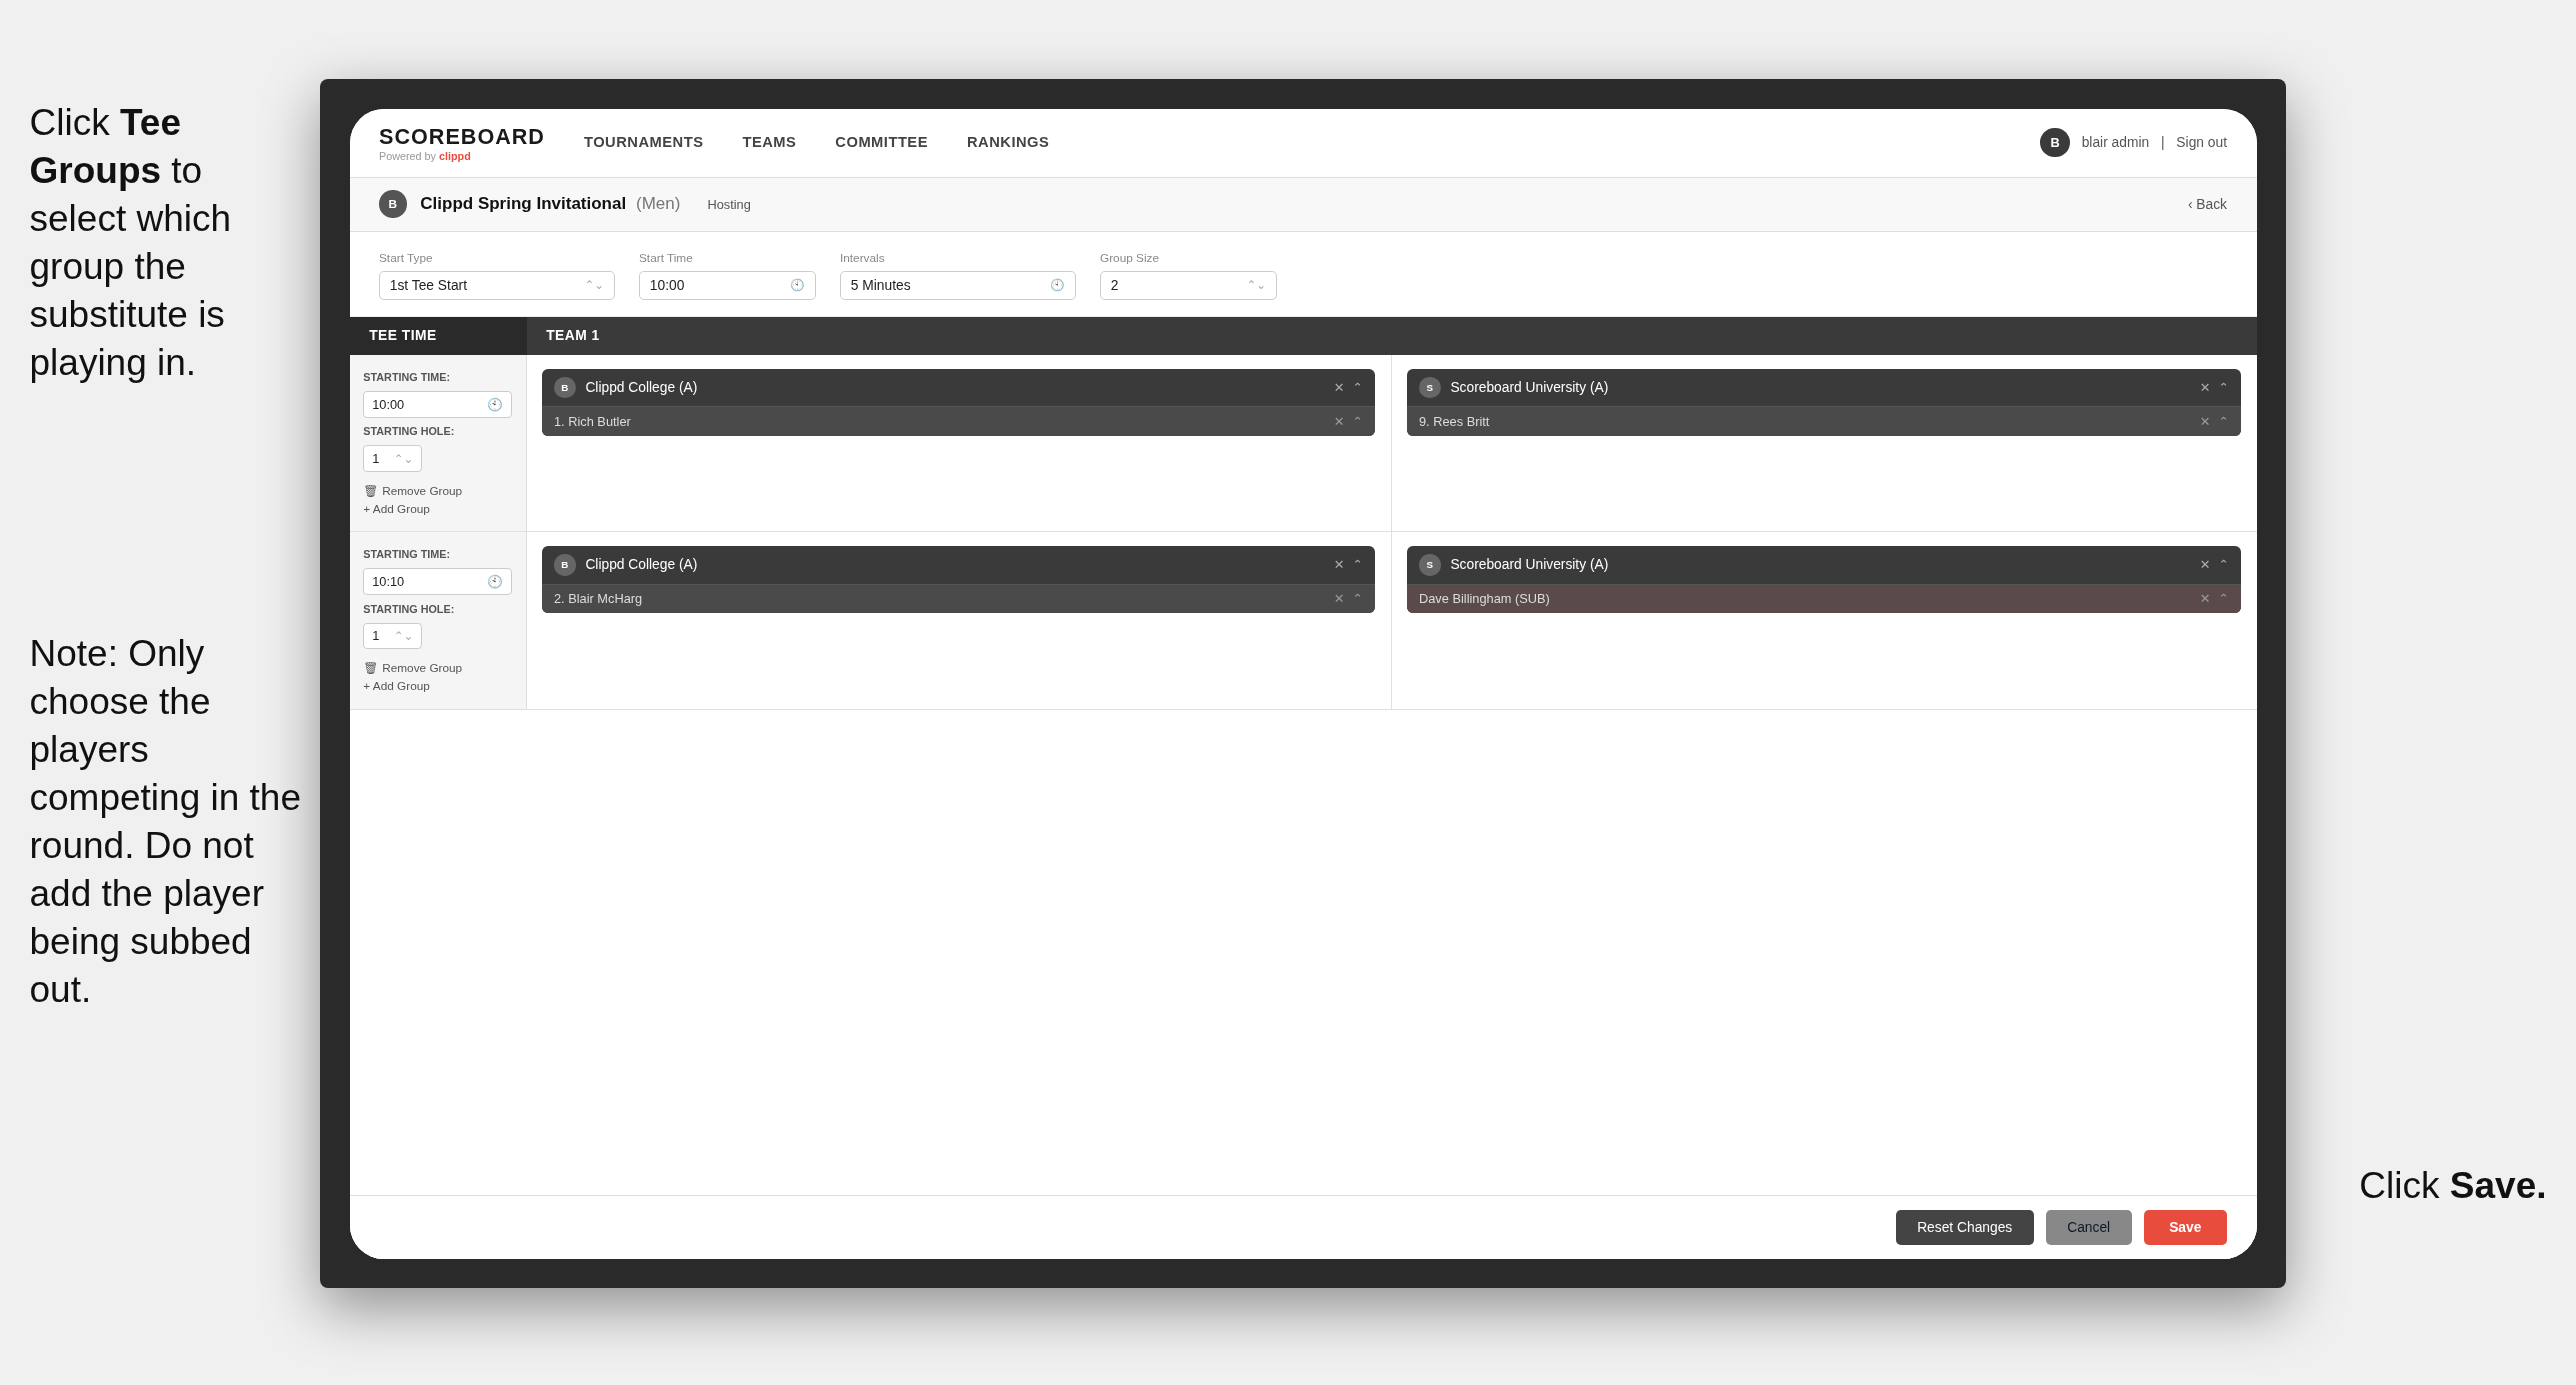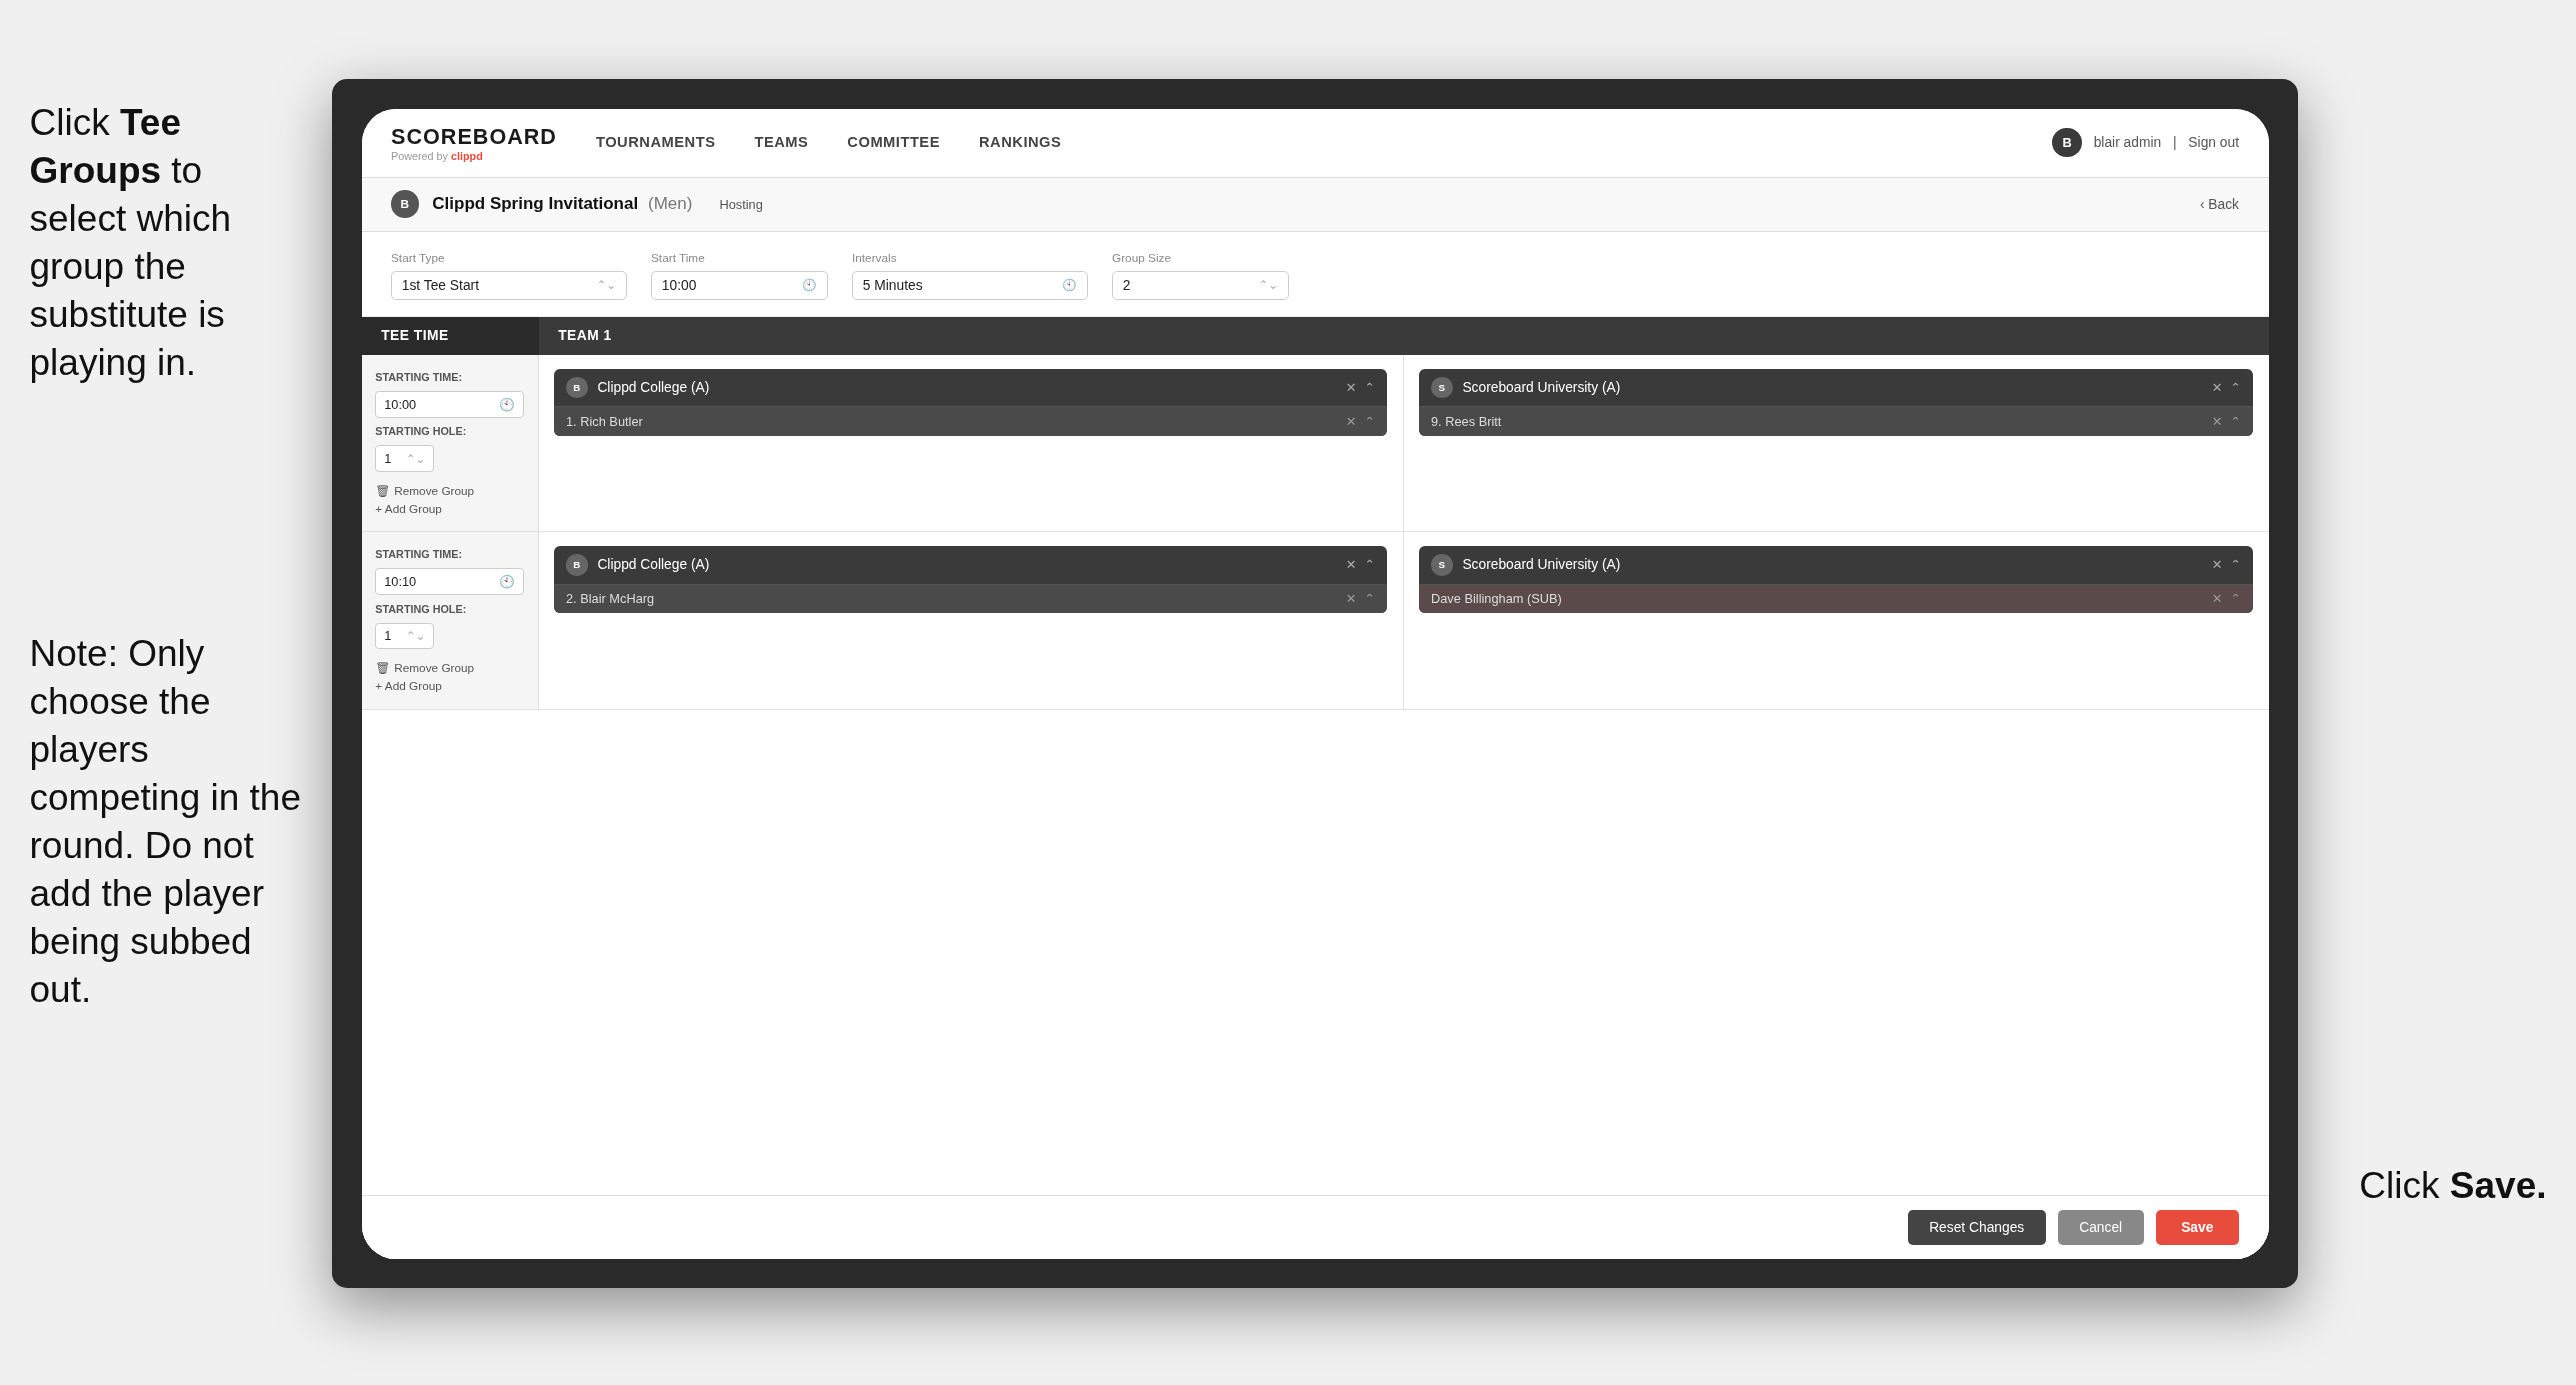--- a/index.html
+++ b/index.html
@@ -42,26 +42,26 @@
       right: 29.5px;
       bottom: 178px;
       font-size: 37px;
       color: #111;
     }
     .click-save .bold { font-weight: 700; }
 
     
     .tablet-frame {
       position: absolute;
-      left: 332px;
+      left: 320px;
       top: 79px;
       width: 1966px;
       height: 1209px;
       background: #2a2a2a;
-      border-radius: 15px;
+      border-radius: 8px;
       box-shadow: 0 19.7px 59px rgba(0,0,0,0.4);
       padding: 29.5px;
     }
 
     .tablet-screen {
       width: 100%;
       height: 100%;
       background: #fff;
       border-radius: 34px;
       overflow: hidden;
@@ -431,21 +431,21 @@
       border: none;
       border-radius: 4.9px;
       font-size: 13.8px;
       font-weight: 500;
       cursor: pointer;
     }
 
     .btn-cancel {
       padding: 9.8px 21.6px;
       background: #888;
-      color: #ffffff;
+      color: #0f172a;
       border: none;
       border-radius: 4.9px;
       font-size: 13.8px;
       font-weight: 500;
       cursor: pointer;
     }
 
     .btn-save {
       padding: 9.8px 25.6px;
       background: #e74c3c;

